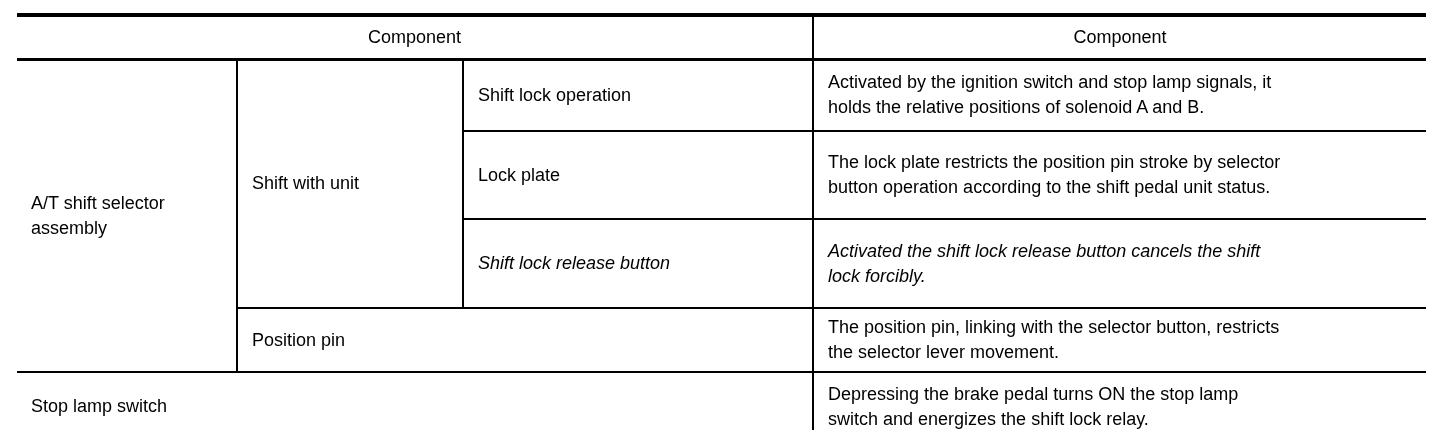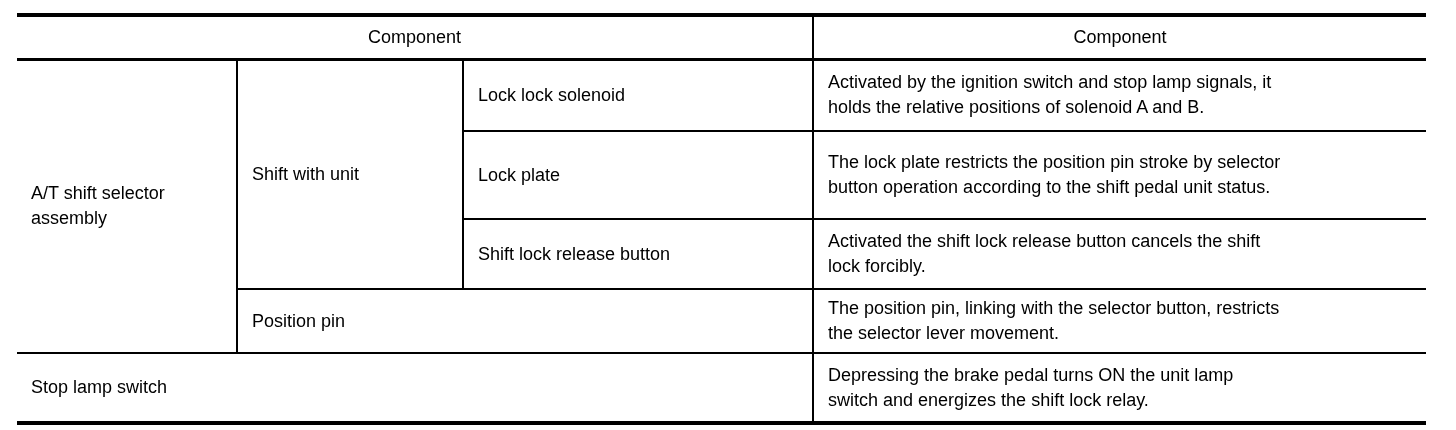--- a/index.html
+++ b/index.html
@@ -42,21 +42,21 @@
     text-align: center;
     border-top: none;
     border-bottom: 3px solid #000000;
     height: 44px;
     padding: 4px 10px;
   }
   .no-left  { border-left: none !important; }
   .no-right { border-right: none !important; }
   tr.row-h1 { height: 72px; }
   tr.row-h2 { height: 88px; }
-  tr.row-h3 { height: 70px; }
+  tr.row-h3 { height: 89px; font-style: italic; }
   tr.row-h4 { height: 51px; }
   tr.row-h5 { height: 70px; }
   .fn-line { white-space: nowrap; }
 </style>
 </head>
 <body>
 
 <div class="page">
   <table class="spec-table">
     <colgroup>
@@ -67,21 +67,21 @@
     </colgroup>
     <tbody>
       <tr>
         <th colspan="3" class="no-left">Component</th>
         <th class="no-right">Component</th>
       </tr>
 
       <tr class="row-h1">
         <td rowspan="4" class="no-left">A/T shift selector assembly</td>
         <td rowspan="3">Shift with unit</td>
-        <td>Lock lock solenoid</td>
+        <td>Shift lock operation</td>
         <td class="no-right">
           <div class="fn-line">Activated by the ignition switch and stop lamp signals, it</div>
           <div class="fn-line">holds the relative positions of solenoid A and B.</div>
         </td>
       </tr>
 
       <tr class="row-h2">
         <td>Lock plate</td>
         <td class="no-right">
           <div class="fn-line">The lock plate restricts the position pin stroke by selector</div>
@@ -101,19 +101,19 @@
         <td colspan="2">Position pin</td>
         <td class="no-right">
           <div class="fn-line">The position pin, linking with the selector button, restricts</div>
           <div class="fn-line">the selector lever movement.</div>
         </td>
       </tr>
 
       <tr class="row-h5">
         <td colspan="3" class="no-left">Stop lamp switch</td>
         <td class="no-right">
-          <div class="fn-line">Depressing the brake pedal turns ON the unit lamp</div>
+          <div class="fn-line">Depressing the brake pedal turns ON the stop lamp</div>
           <div class="fn-line">switch and energizes the shift lock relay.</div>
         </td>
       </tr>
     </tbody>
   </table>
 </div>
 
 </body></html>

